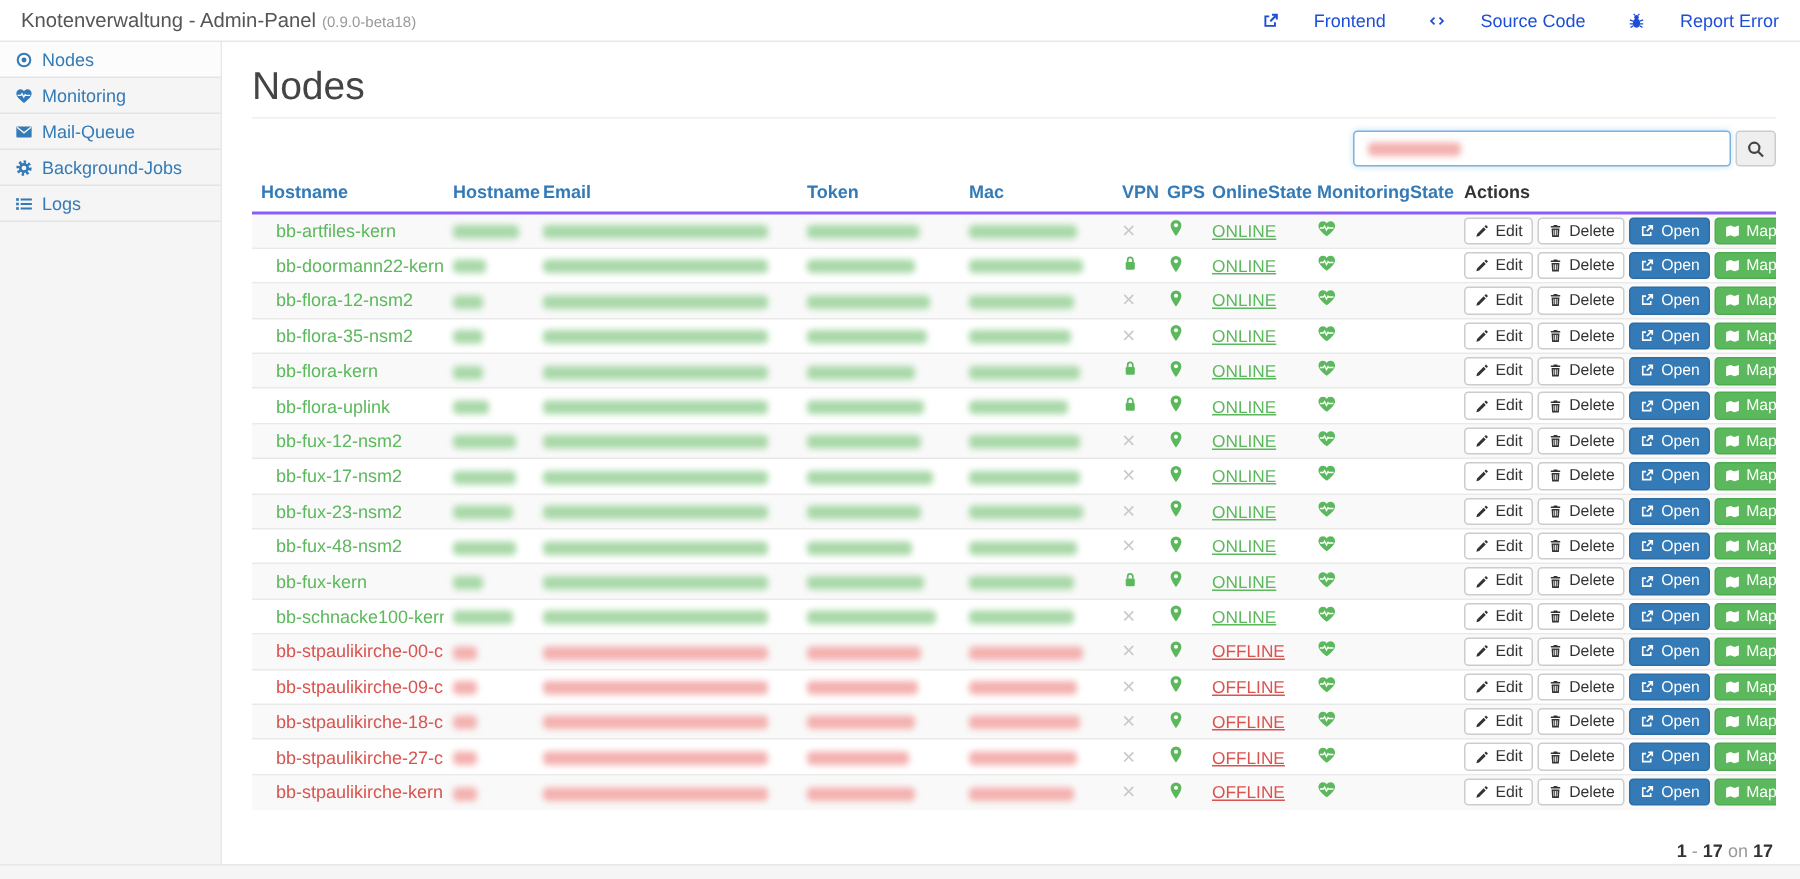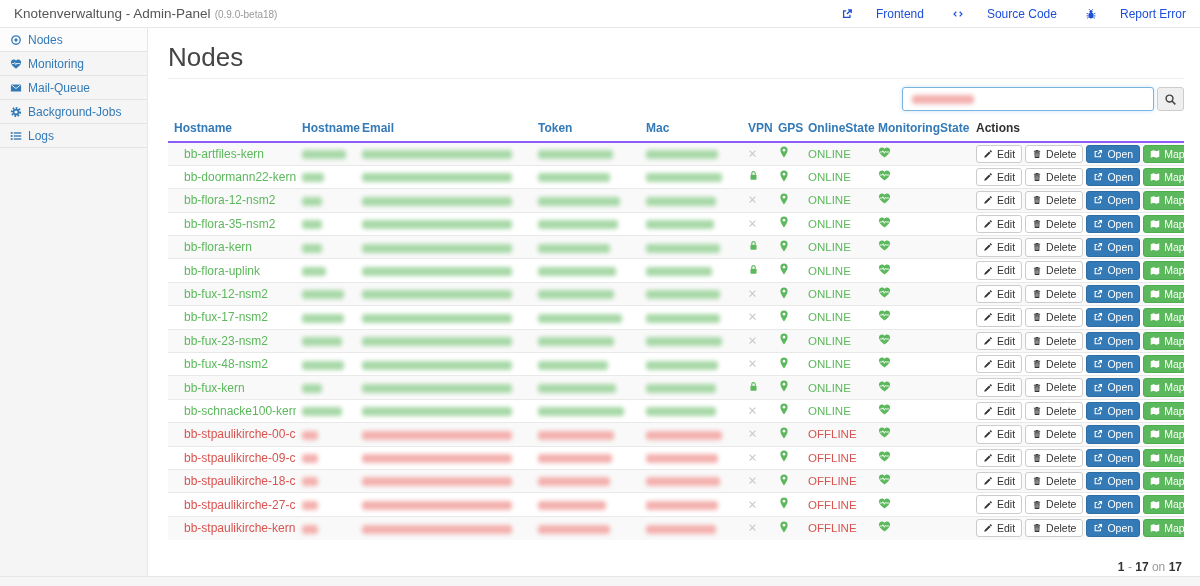--- a/index.html
+++ b/index.html
@@ -38,21 +38,21 @@
   table { width:100%; border-collapse:collapse; table-layout:fixed; font-size:12px; margin-top:2px; }
   th { color:#337ab7; font-weight:700; text-align:left; padding:4px 6px 6px;
     border-bottom:2px solid #8b5cf6; font-size:12px; cursor:pointer; white-space:nowrap; }
   th.actions { color:#333; cursor:default; }
   tbody td { padding:0 6px; height:23.4px; border-top:1px solid #e9e9e9; white-space:nowrap; overflow:hidden; }
   tbody tr:first-child td { border-top:none; }
   tbody tr:nth-child(odd) { background:#f9f9f9; }
   a.host { font-size:12px;margin-left:10px; }
   .green { color:#5cb85c; }
   .red { color:#d9534f; }
-  .state { font-size:11.5px; }
+  .state { font-size:11.5px;text-decoration:underline; }
 
   
   .redact { display:inline-block; height:9px; border-radius:3px; filter:blur(2.2px); vertical-align:middle; }
   .redact.g { background:#a8d8a8; }
   .redact.r { background:#f3b1af; }
 
   
   .btn { display:inline-flex; align-items:center; gap:4px; font-size:10.5px; line-height:1;
     padding:3px 6px; border-radius:3px; border:1px solid #ccc; background:#fff; color:#333;
     margin-right:3px; cursor:pointer; font-family:inherit; vertical-align:middle; }

